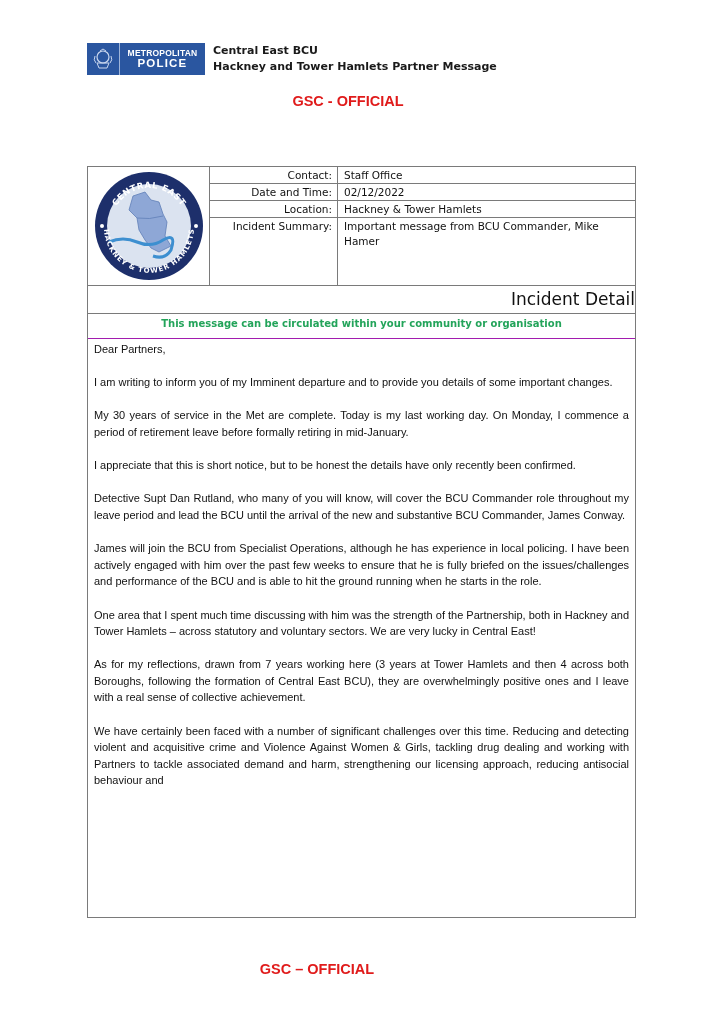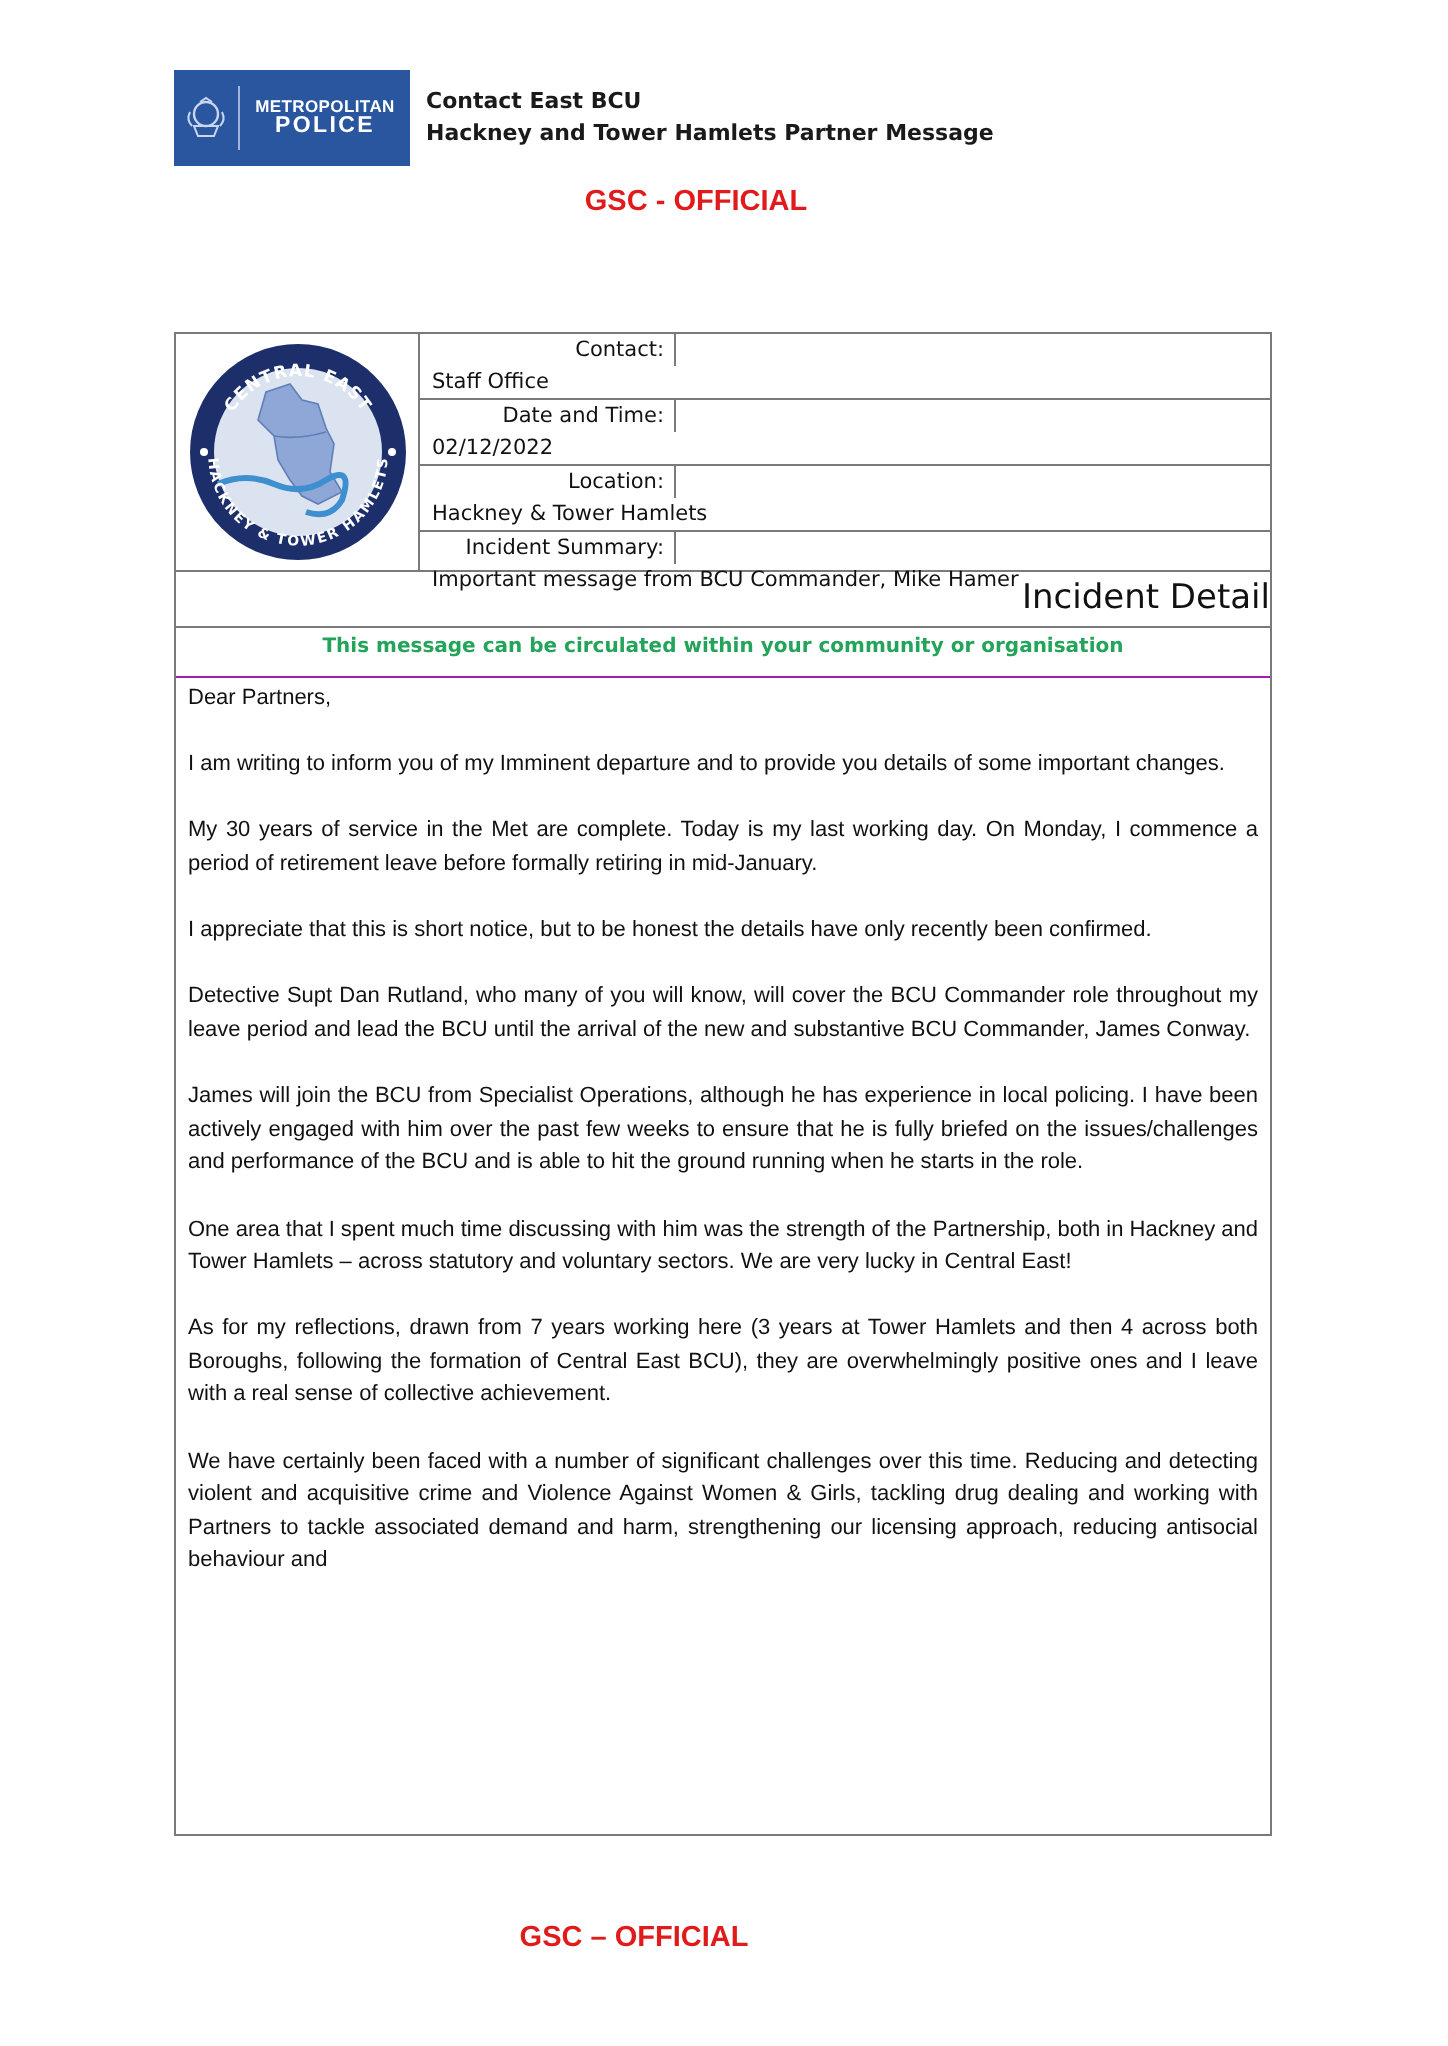--- a/index.html
+++ b/index.html
@@ -1,33 +1,33 @@
 <!DOCTYPE html>
 <html><head>
 <meta charset="utf-8">
 <style>
   html, body { margin: 0; padding: 0; background: #ffffff; }
   body { width: 724px; height: 1023px; position: relative; overflow: hidden; font-family: "Liberation Sans", sans-serif; color: #111; }
 
   .header { position: absolute; left: 87px; top: 42px; height: 34px; display: flex; align-items: center; }
-  .met-logo { width: 118px; height: 48px; background: #2a56a0; display: flex; align-items: center; }
+  .met-logo { width: 118px; height: 32px; background: #2a56a0; display: flex; align-items: center; }
   .met-crest { width: 32px; height: 32px; display: flex; align-items: center; justify-content: center; border-right: 1px solid #9fb5da; }
   .met-text { flex: 1; text-align: center; color: #fff; font-weight: bold; line-height: 1.05; }
   .met-text .l1 { font-size: 8.5px; letter-spacing: 0.2px; }
   .met-text .l2 { font-size: 11.5px; letter-spacing: 1.2px; }
   .header-titles { margin-left: 8px; font-family: "DejaVu Sans", sans-serif; font-weight: bold; font-size: 11px; line-height: 16px; color: #1a1a1a; }
 
   .classification-top { position: absolute; top: 93px; left: 0; width: 696px; text-align: center; color: #e01b1b; font-weight: bold; font-size: 14.5px; }
   .classification-bottom { position: absolute; top: 961px; left: 0; width: 634px; text-align: center; color: #e01b1b; font-weight: bold; font-size: 14.5px; }
 
   .doc-table { position: absolute; left: 87px; top: 166px; width: 549px; height: 752px; border: 1px solid #7a7a7a; box-sizing: border-box; }
   .top-section { display: flex; height: 118px; border-bottom: 1px solid #7a7a7a; }
   .logo-cell { width: 121px; border-right: 1px solid #7a7a7a; display: flex; align-items: center; justify-content: center; }
   .fields { flex: 1; display: flex; flex-direction: column; }
-  .field-row { display: flex; border-bottom: 1px solid #7a7a7a; font-family: "DejaVu Sans", sans-serif; font-size: 10.5px; line-height: 15px; flex-direction: column; }
+  .field-row { display: flex; border-bottom: 1px solid #7a7a7a; font-family: "DejaVu Sans", sans-serif; font-size: 10.5px; line-height: 15px; }
   .field-row:last-child { border-bottom: none; flex: 1; }
   .field-label { width: 128px; text-align: right; padding: 1px 5px 0 0; border-right: 1px solid #7a7a7a; box-sizing: border-box; }
   .field-value { flex: 1; padding: 1px 6px 0 6px; box-sizing: border-box; }
 
   .detail-title { height: 27px; border-bottom: 1px solid #7a7a7a; text-align: right; font-family: "DejaVu Sans", sans-serif; font-size: 17px; line-height: 27px; }
   .circulate-note { height: 24px; border-bottom: 1px solid #a21caf; text-align: center; color: #23a45a; font-family: "DejaVu Sans", sans-serif; font-weight: bold; font-size: 10px; line-height: 20px; }
 
   .body-text { padding: 2px 6px 0 6px; font-size: 11px; line-height: 16.6px; text-align: justify; }
   .body-text p { margin: 0 0 16.6px 0; }
 </style>
@@ -43,21 +43,21 @@
         <path d="M9 4 L12 2 L15 4" fill="none" stroke="#c9d6ee" stroke-width="1"></path>
         <path d="M4 9 Q2 13 5 16 M20 9 Q22 13 19 16" fill="none" stroke="#c9d6ee" stroke-width="1"></path>
       </svg>
     </div>
     <div class="met-text">
       <div class="l1">METROPOLITAN</div>
       <div class="l2">POLICE</div>
     </div>
   </div>
   <div class="header-titles">
-    <div>Contact East BCU</div>
+    <div>Central East BCU</div>
     <div>Hackney and Tower Hamlets Partner Message</div>
   </div>
 </div>
 
 <div class="classification-top">GSC - OFFICIAL</div>
 
 <div class="doc-table">
   <div class="top-section">
     <div class="logo-cell">
       <svg width="112" height="112" viewBox="0 0 112 112">

